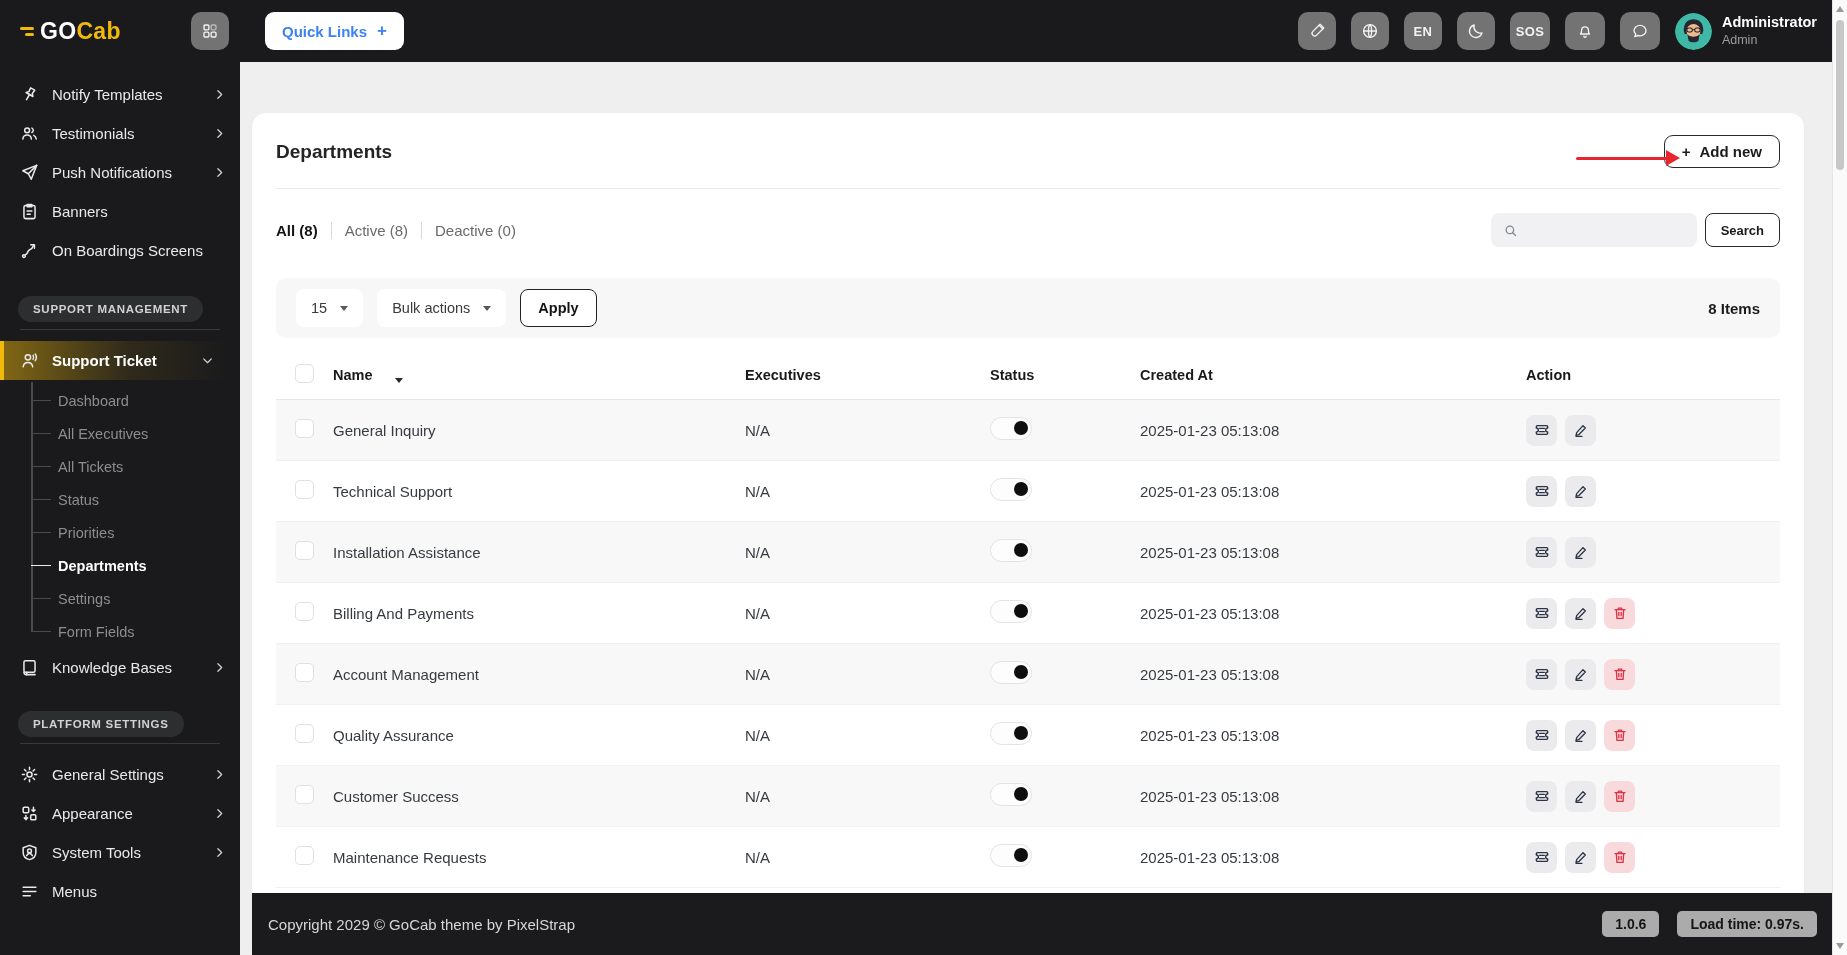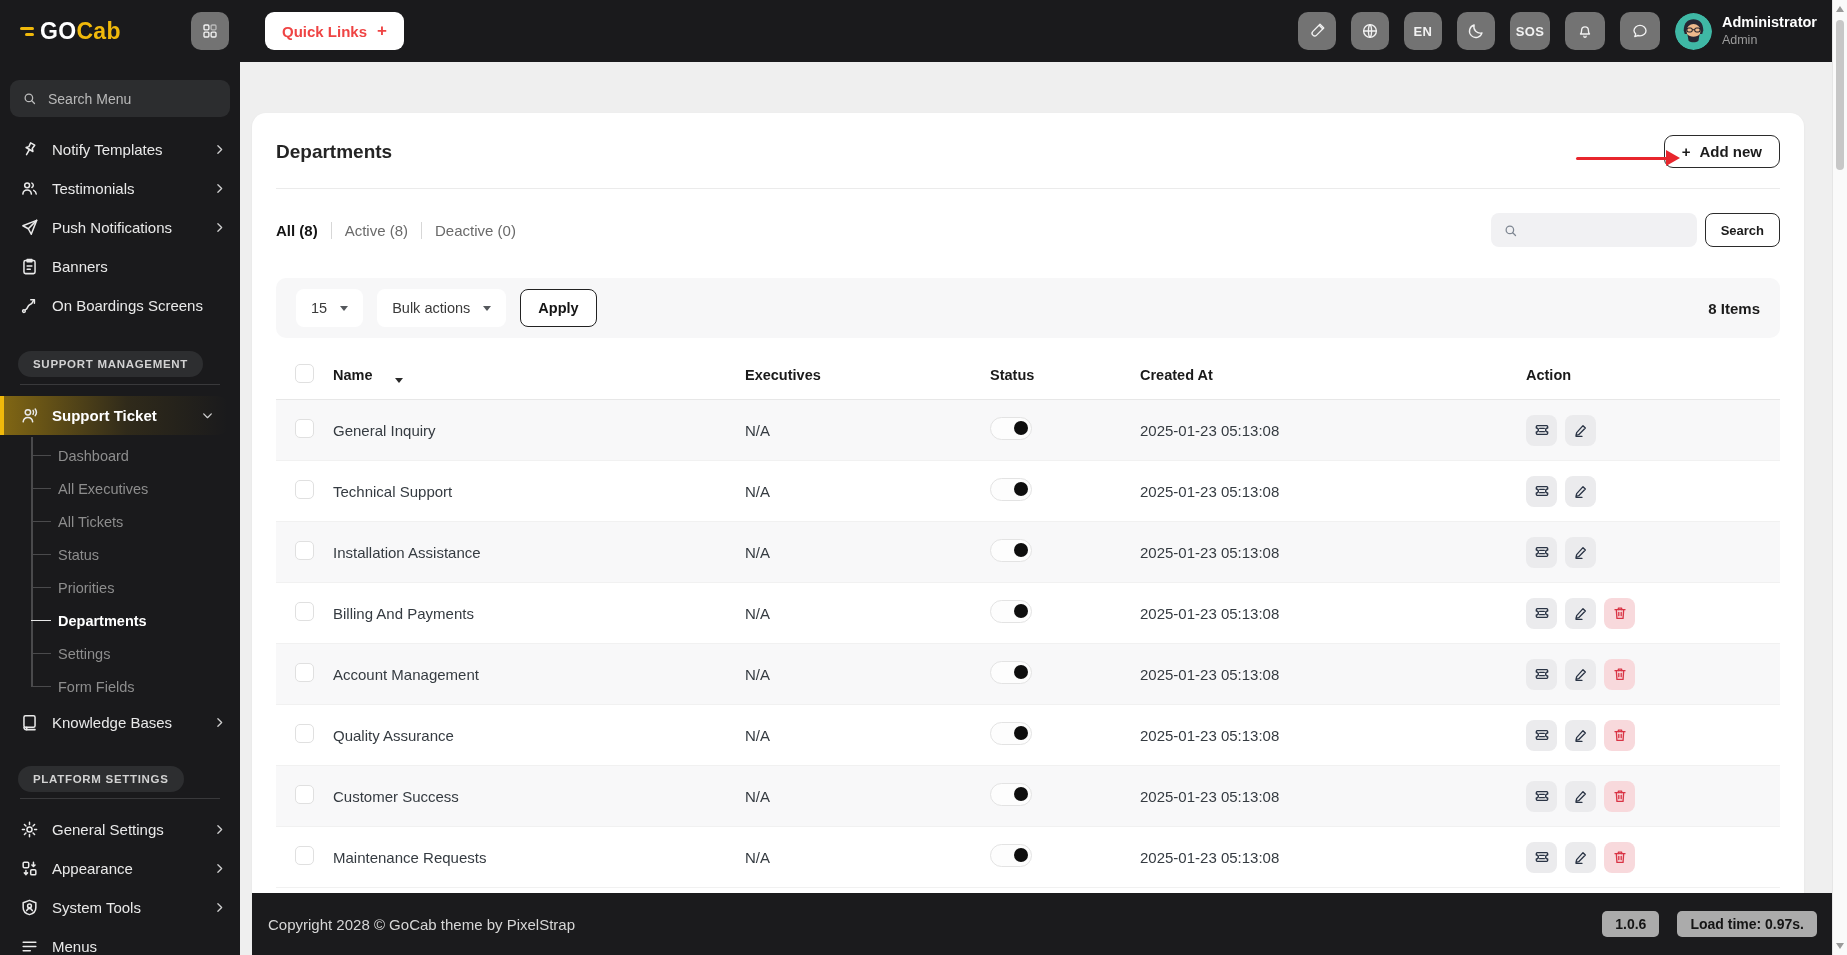--- a/index.html
+++ b/index.html
@@ -18,21 +18,21 @@
   .logo-area{width:240px;box-sizing:border-box;display:flex;align-items:center;justify-content:space-between;padding:0 11px 0 20px;flex:none;}
   .logo{display:flex;align-items:center;gap:6px;}
   .speed{display:flex;flex-direction:column;gap:3px;}
   .speed i{display:block;height:3px;border-radius:2px;background:#f0b90b;}
   .speed i:nth-child(1){width:14px;}
   .speed i:nth-child(2){width:9px;margin-left:5px;}
   .logo-text{font-size:23px;font-weight:800;letter-spacing:.3px;color:#fff;}
   .logo-text .cab{color:#f0b90b;}
   .icon-btn{width:38px;height:38px;background:#737373;border-radius:10px;color:#f2f2f2;display:flex;align-items:center;justify-content:center;border:none;flex:none;}
   .icon-btn svg{width:18px;height:18px;}
-  .quick-links{margin-left:25px;height:38px;background:#fff;border:none;border-radius:9px;display:flex;align-items:center;gap:10px;padding:0 17px;font-size:15px;font-weight:600;color:#ef4444;font-family:inherit;}
+  .quick-links{margin-left:25px;height:38px;background:#fff;border:none;border-radius:9px;display:flex;align-items:center;gap:10px;padding:0 17px;font-size:15px;font-weight:600;color:#3b82f6;font-family:inherit;}
   .quick-links .plus{font-size:17px;font-weight:600;}
   .header-right{margin-left:auto;display:flex;align-items:center;gap:15px;padding-right:16px;}
   .txt-btn{font-size:13px;font-weight:600;letter-spacing:.3px;}
   .user-chip{display:flex;align-items:center;gap:10px;}
   .avatar{width:37px;height:37px;border-radius:50%;flex:none;overflow:hidden;}
   .user-meta{line-height:1.15;}
   .user-name{font-size:14.5px;font-weight:700;color:#fff;}
   .user-role{font-size:12.5px;color:#9c9c9c;margin-top:2px;}
 
   
@@ -188,27 +188,20 @@
         </span>
         <span class="user-meta">
           <div class="user-name">Administrator</div>
           <div class="user-role">Admin</div>
         </span>
       </div>
     </div>
   </div>
 
   <div class="sidebar">
-    <div class="side-search">
-      <svg viewBox="0 0 24 24" fill="none" stroke="currentColor" stroke-width="2" stroke-linecap="round">
-          <circle cx="11" cy="11" r="6"></circle>
-          <path d="M15.6 15.6L20 20"></path>
-        </svg>
-      <input type="text" placeholder="Search Menu" style="">
-    </div>
 
     <div class="nav-block" id="nav-top">
         <div class="side-item">
         <span class="s-icon">
             <svg viewBox="0 0 24 24" fill="none" stroke="currentColor" stroke-width="1.9" stroke-linecap="round" stroke-linejoin="round" style="transform:rotate(30deg)">
               <path d="M9 4h6l-.6 5.2 2.6 2.8H7l2.6-2.8L9 4z"></path>
               <path d="M12 12v7.5"></path>
             </svg>
           </span>
         <span class="s-label">Notify Templates</span>
@@ -708,20 +701,20 @@
                     </svg>
                   </span>
                 </button>
       </div>
     </div>
           </div>
       </div>
     </div>
 
     <div class="footer">
-      <span class="copyright">Copyright 2028 © GoCab theme by PixelStrap</span>
+      <span class="copyright">Copyright 2029 © GoCab theme by PixelStrap</span>
       <span class="badges">
         <span class="badge">1.0.6</span>
         <span class="badge">Load time: 0.97s.</span>
       </span>
     </div>
   </div>
 </div>
 
 </body></html>

